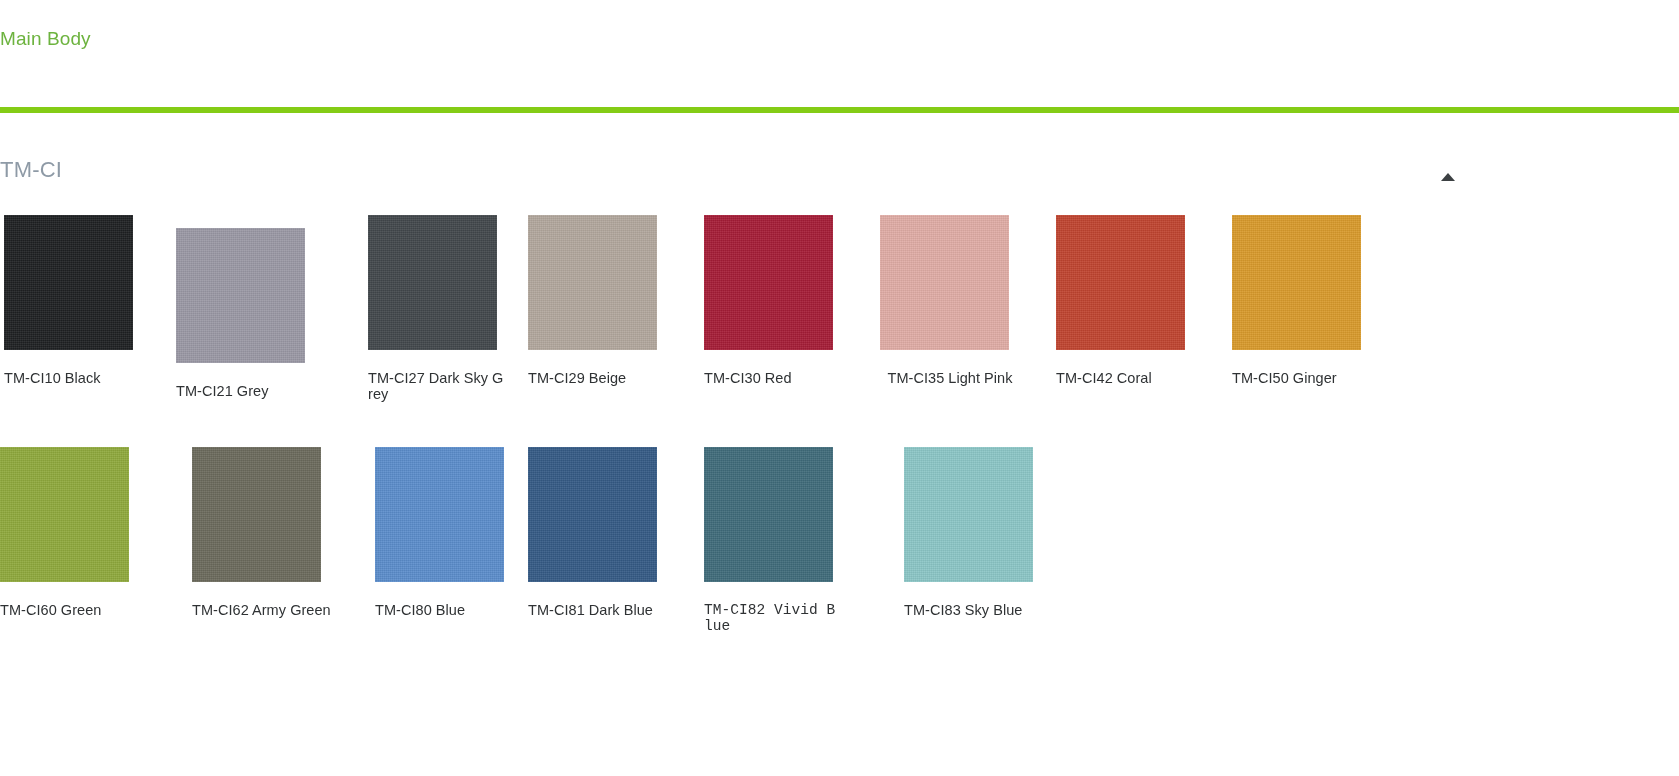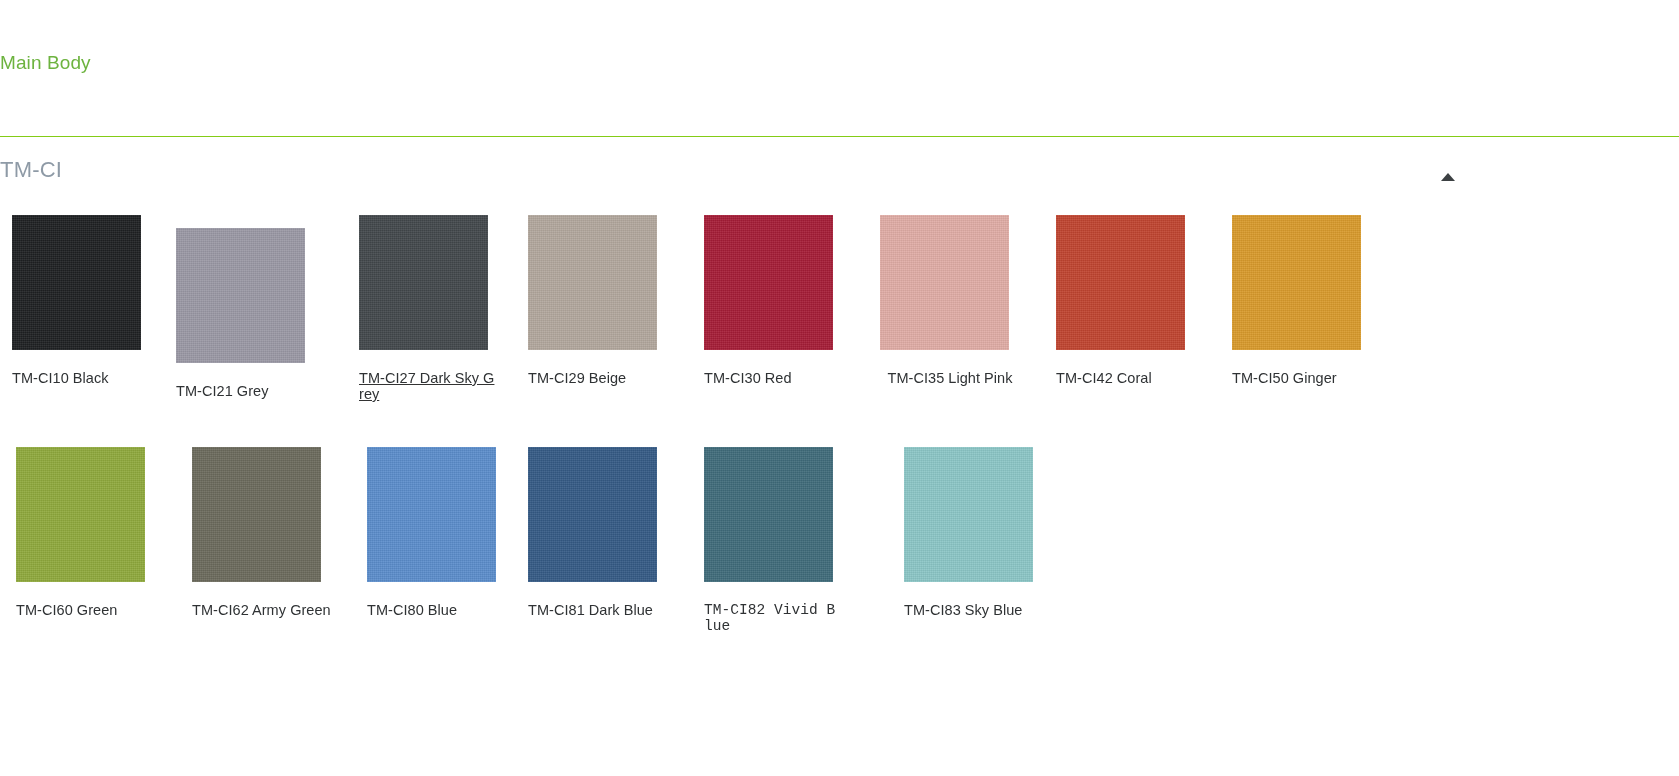--- a/index.html
+++ b/index.html
@@ -18,22 +18,21 @@
     position: relative;
   }
 
   
   .top-header {
     position: absolute;
     left: 0;
     top: 0;
     width: 1679px;
     height: 113px;
-    border-bottom: 1px solid #84cc16;
-    margin-top: 24px;
+    border-bottom: 6px solid #84cc16;
   }
   .main-body-title {
     position: absolute;
     left: 0px;
     top: 27px;
     font-size: 19px;
     line-height: 23px;
     color: #6db33f;
     letter-spacing: 0.1px;
     white-space: nowrap;
@@ -136,29 +135,29 @@
 
   <div class="section-header">
     <div class="section-title">TM-CI</div>
     <div class="collapse-toggle">
       <span class="caret-up"></span>
     </div>
   </div>
 
   <div class="swatch-grid" id="swatch-grid">
       <div class="swatch-row">
-        <div class="swatch-cell" style="left: 12px;">
+        <div class="swatch-cell" style="left: 4px;">
           <div class="swatch-chip" style="background: rgb(30, 32, 34);"></div>
           <div class="swatch-label">TM-CI10 Black</div>
         </div>
         <div class="swatch-cell" style="left: 176px; margin-top: 13px;">
           <div class="swatch-chip" style="background: rgb(154, 152, 165);"></div>
           <div class="swatch-label">TM-CI21 Grey</div>
         </div>
-        <div class="swatch-cell" style="left: 359px; text-decoration: underline;">
+        <div class="swatch-cell" style="left: 368px;">
           <div class="swatch-chip" style="background: rgb(66, 71, 75);"></div>
           <div class="swatch-label">TM-CI27 Dark Sky Grey</div>
         </div>
         <div class="swatch-cell" style="left: 528px;">
           <div class="swatch-chip" style="background: rgb(178, 167, 157);"></div>
           <div class="swatch-label">TM-CI29 Beige</div>
         </div>
         <div class="swatch-cell" style="left: 704px;">
           <div class="swatch-chip" style="background: rgb(165, 28, 54);"></div>
           <div class="swatch-label">TM-CI30 Red</div>
@@ -170,29 +169,29 @@
         <div class="swatch-cell" style="left: 1056px;">
           <div class="swatch-chip" style="background: rgb(192, 68, 47);"></div>
           <div class="swatch-label">TM-CI42 Coral</div>
         </div>
         <div class="swatch-cell" style="left: 1232px;">
           <div class="swatch-chip" style="background: rgb(217, 154, 43);"></div>
           <div class="swatch-label">TM-CI50 Ginger</div>
         </div>
       </div>
       <div class="swatch-row">
-        <div class="swatch-cell" style="left: 0px; padding-left: 16px;">
+        <div class="swatch-cell" style="left: 0px;">
           <div class="swatch-chip" style="background: rgb(143, 169, 60);"></div>
           <div class="swatch-label">TM-CI60 Green</div>
         </div>
         <div class="swatch-cell" style="left: 176px; padding-left: 16px;">
           <div class="swatch-chip" style="background: rgb(107, 106, 92);"></div>
           <div class="swatch-label">TM-CI62 Army Green</div>
         </div>
-        <div class="swatch-cell" style="left: 344px; padding-left: 23px;">
+        <div class="swatch-cell" style="left: 352px; padding-left: 23px;">
           <div class="swatch-chip" style="background: rgb(91, 141, 203);"></div>
           <div class="swatch-label">TM-CI80 Blue</div>
         </div>
         <div class="swatch-cell" style="left: 528px;">
           <div class="swatch-chip" style="background: rgb(52, 90, 133);"></div>
           <div class="swatch-label">TM-CI81 Dark Blue</div>
         </div>
         <div class="swatch-cell" style="left: 704px; font-family: Liberation Mono, monospace;">
           <div class="swatch-chip" style="background: rgb(63, 107, 122);"></div>
           <div class="swatch-label">TM-CI82 Vivid Blue</div>

